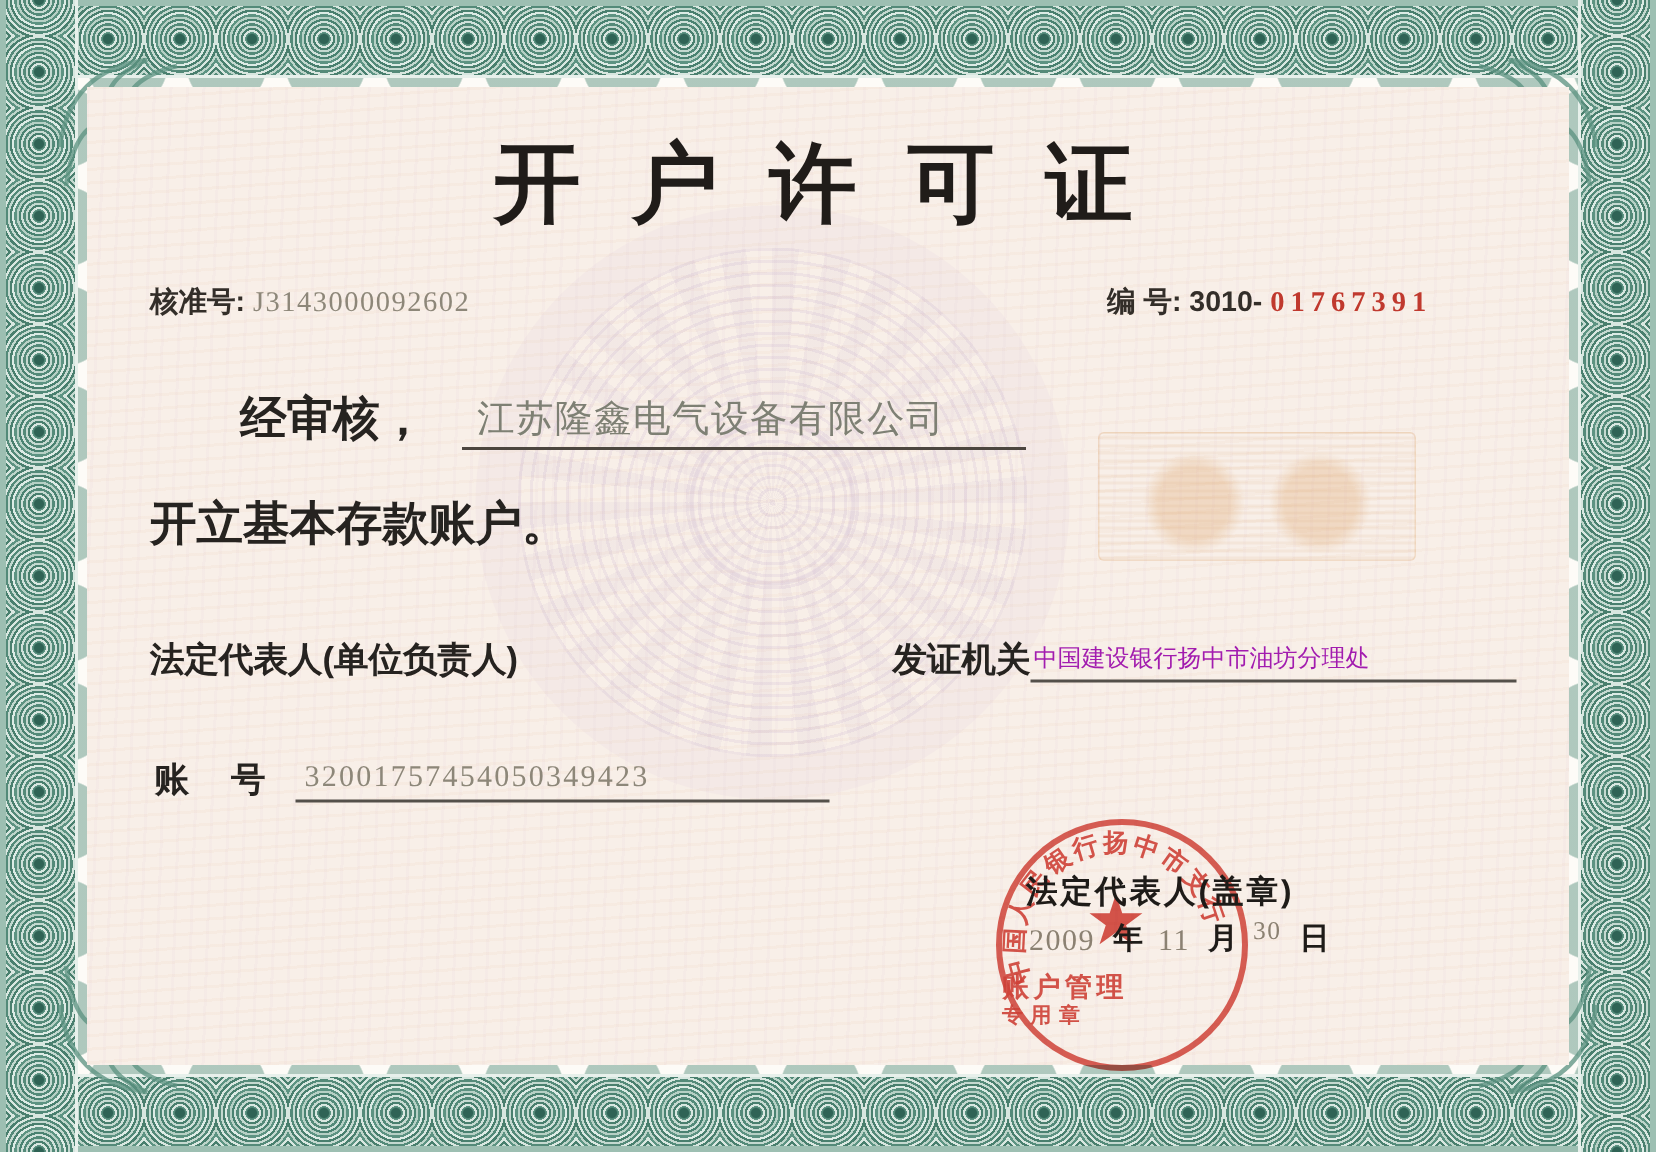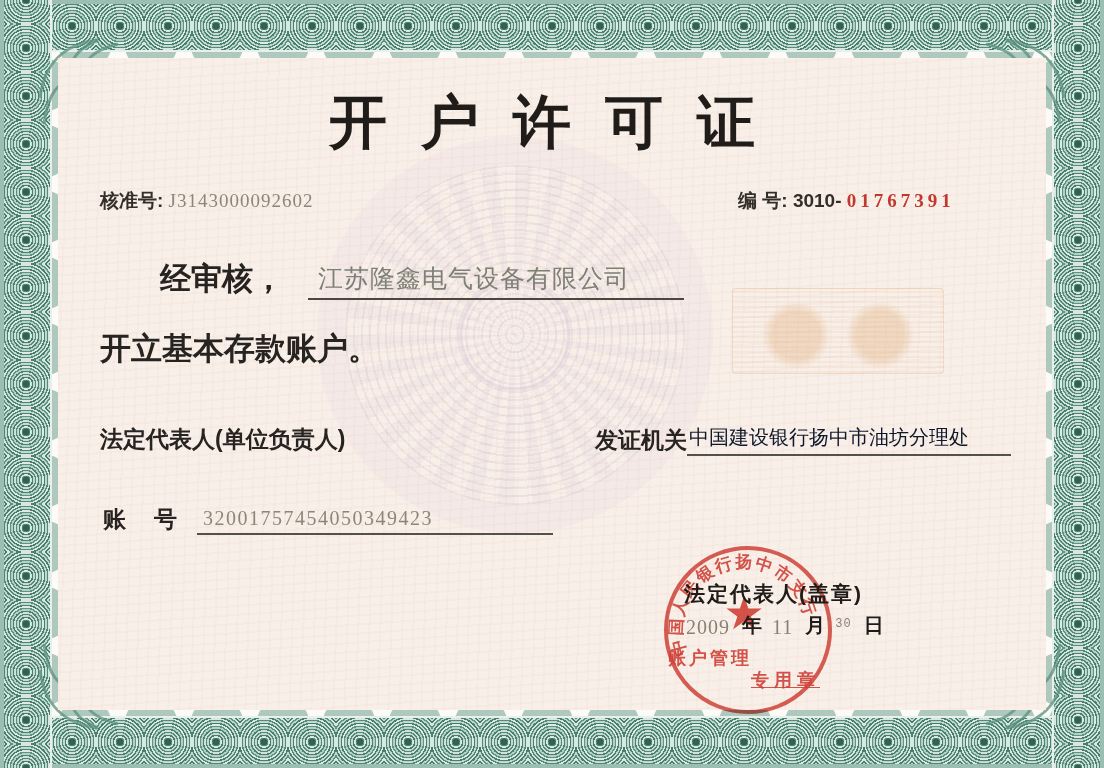--- a/index.html
+++ b/index.html
@@ -95,45 +95,45 @@
   .body-row2{position:absolute;left:100px;top:328px;}
   .midlabel{font-size:23px;font-weight:bold;color:#262320;}
   .rep-row{position:absolute;left:100px;top:424px;display:flex;align-items:flex-end;}
   .rep-slot{
     display:inline-block;width:200px;border-bottom:2px solid #54504a;
     font-size:20px;color:#a49eb0;opacity:.75;padding:0 0 3px 8px;letter-spacing:2px;white-space:nowrap;
   }
   .bank-row{position:absolute;left:595px;top:424px;display:flex;align-items:flex-end;}
   .bank-slot{
     display:inline-block;width:322px;border-bottom:2px solid #54504a;
-    font-size:20px;color:#0f172a;padding:0 0 3px 2px;white-space:nowrap;
+    font-size:16px;color:#a21caf;padding:0 0 3px 2px;white-space:nowrap;
   }
   .acct-row{position:absolute;left:103px;top:504px;display:flex;align-items:flex-end;}
   .acct-label{font-size:23px;font-weight:bold;color:#262320;width:74px;display:inline-flex;justify-content:space-between;}
   .acct-slot{
     display:inline-block;width:350px;border-bottom:2px solid #54504a;margin-left:20px;
     font-size:20px;color:#8d8779;padding:0 0 3px 6px;letter-spacing:1.5px;
     font-family:"Liberation Serif","DejaVu Serif",serif;white-space:nowrap;
   }
   .issuer-label{position:absolute;left:684px;top:580px;font-size:21px;font-weight:bold;color:#1e1b18;letter-spacing:2px;}
   .date-row{position:absolute;left:686px;top:612px;font-size:20px;color:#1e1b18;display:flex;align-items:flex-end;}
   .date-num{font-family:"Liberation Serif","DejaVu Serif",serif;color:#8b8172;letter-spacing:1px;}
   .date-unit{font-weight:bold;margin:0 10px 0 12px;}
-  .date-num.day{position:relative;top:-8px;font-size:12px;font-family:Liberation Mono, monospace;}
+  .date-num.day{position:relative;top:-8px;font-size:17px;}
   
   .stamp{
     position:absolute;z-index:7;left:664px;top:546px;width:160px;height:160px;border-radius:50%;
     border:4px solid rgba(213,70,61,.85);
     color:rgba(213,70,61,.9);
     mix-blend-mode:multiply;
   }
   .stamp svg{position:absolute;left:0;top:0;}
   .stamp .star{position:absolute;left:0;top:40px;width:152px;text-align:center;font-size:46px;line-height:1;}
   .stamp .s-row1{position:absolute;left:0;top:96px;width:152px;text-align:left;font-size:18px;font-weight:bold;letter-spacing:3px;}
-  .stamp .s-row2{position:absolute;left:0;top:118px;width:152px;text-align:right;font-size:18px;font-weight:bold;letter-spacing:5px;text-decoration:underline;}
+  .stamp .s-row2{position:absolute;left:0;top:118px;width:152px;text-align:left;font-size:14px;font-weight:bold;letter-spacing:5px;}
 </style>
 </head>
 <body>
 
 <div class="cert">
 
   <div class="frame top"></div>
   <div class="frame bottom"></div>
   <div class="frame left"></div>
   <div class="frame right"></div>

